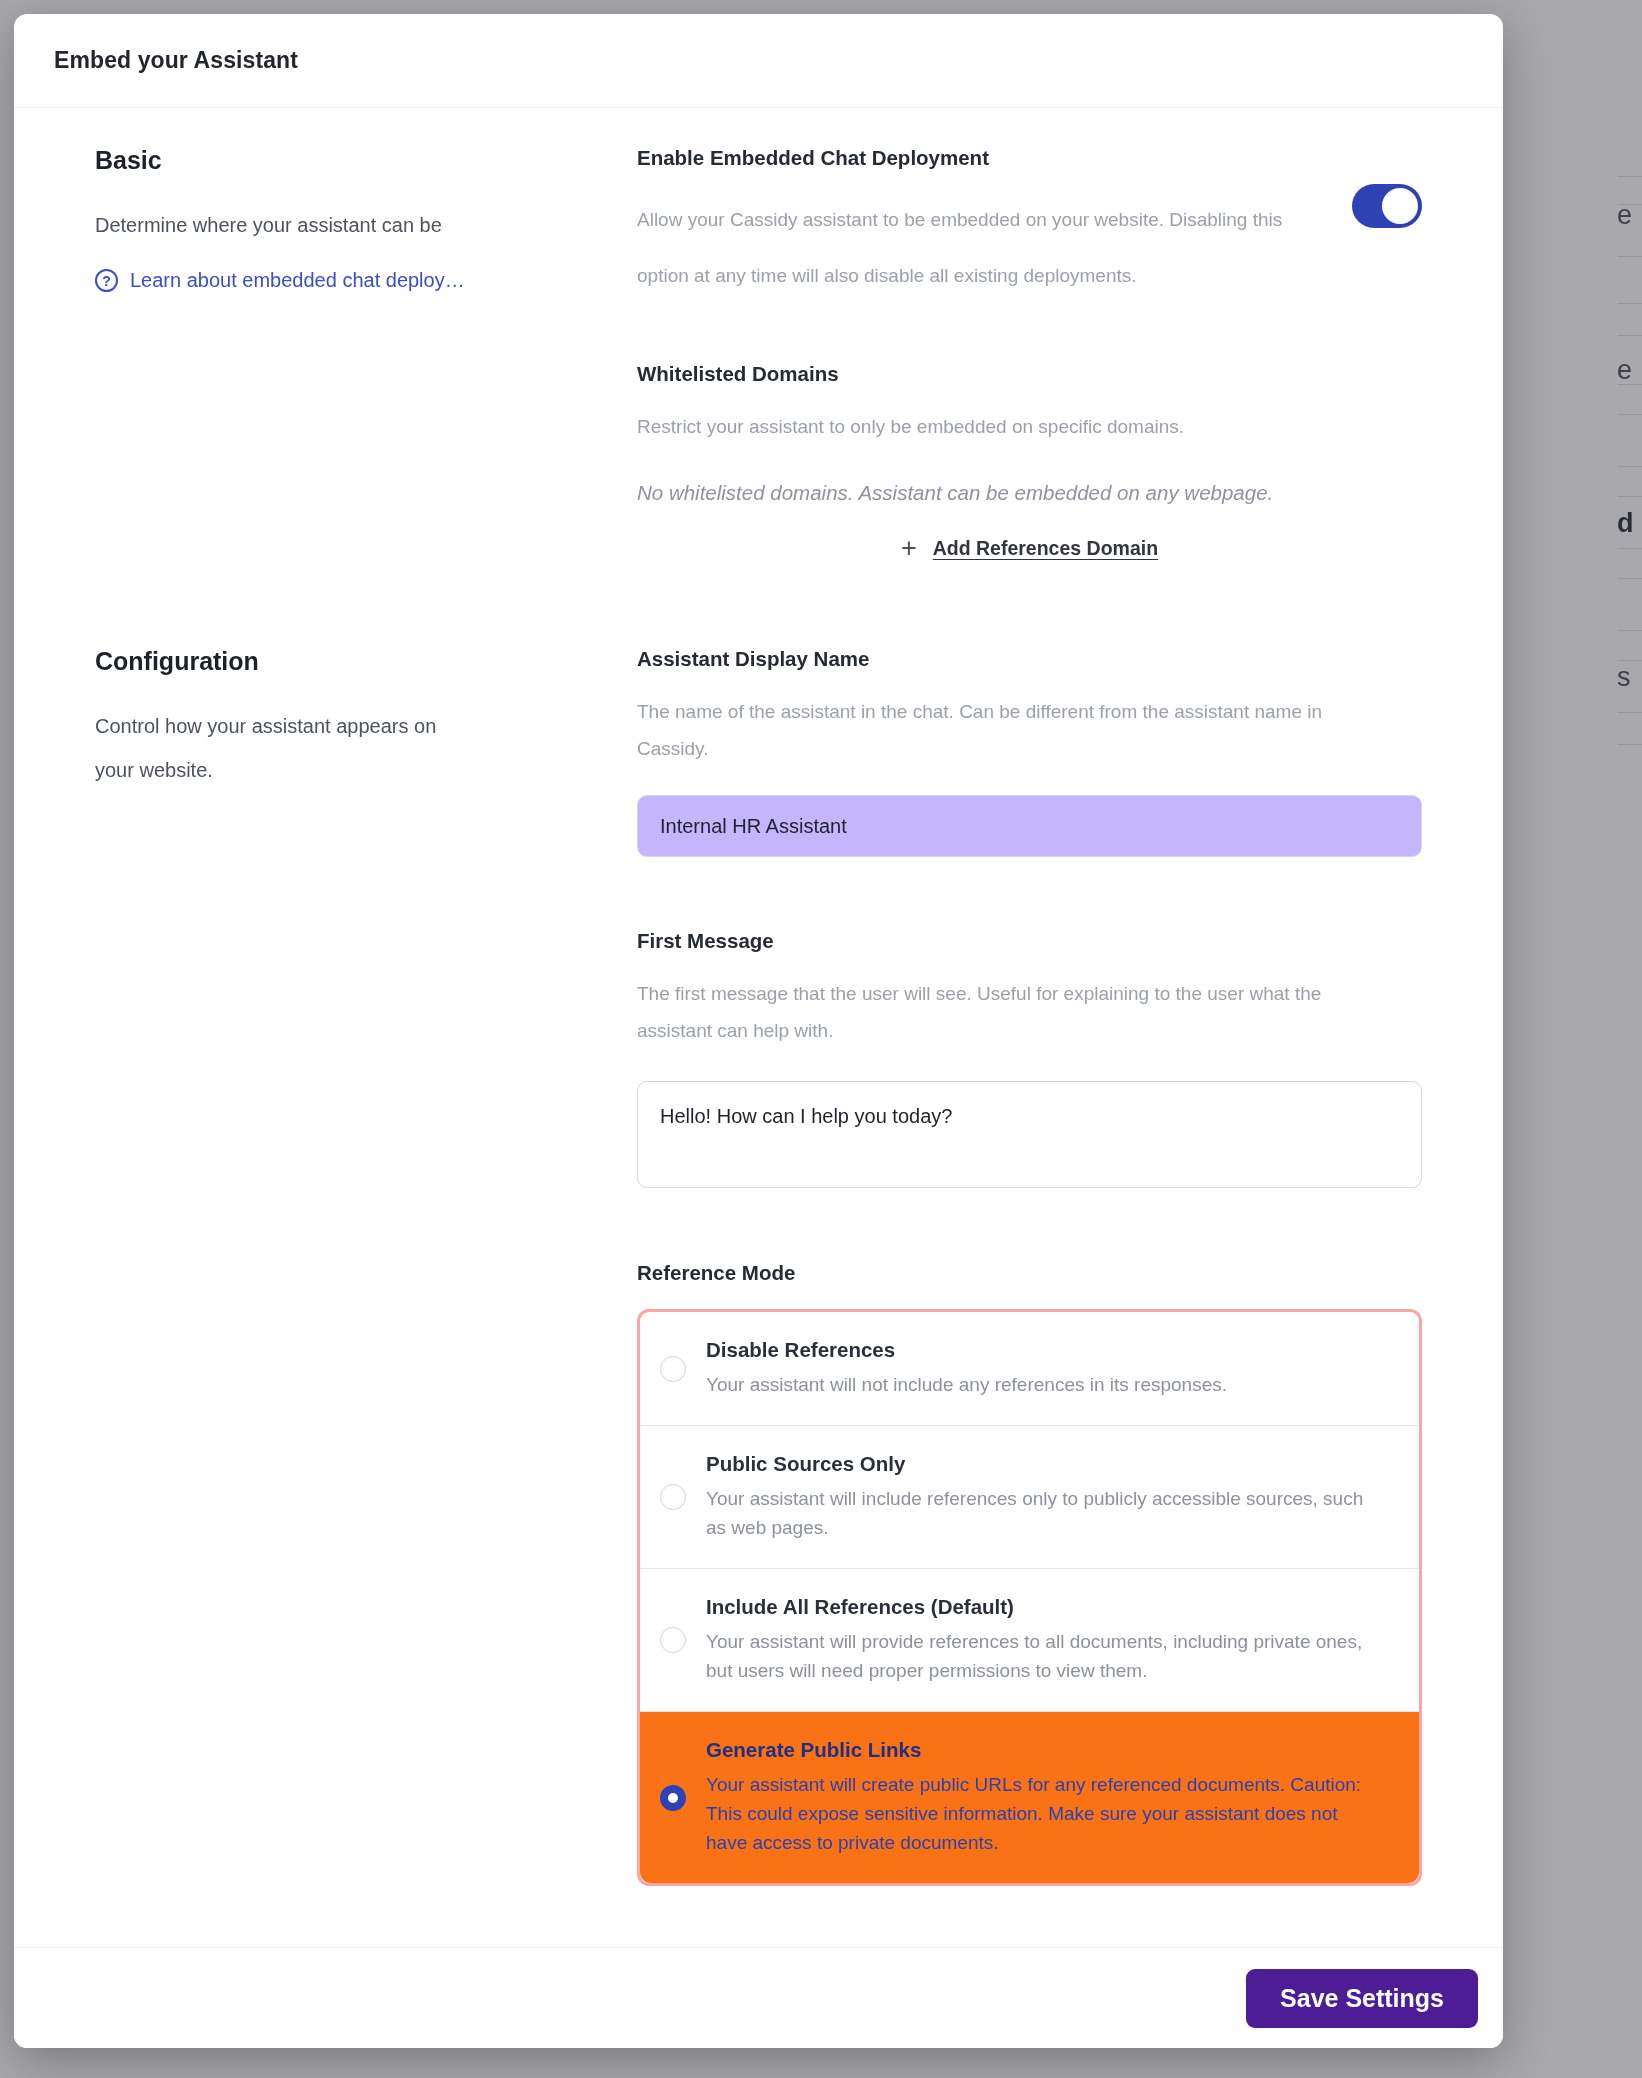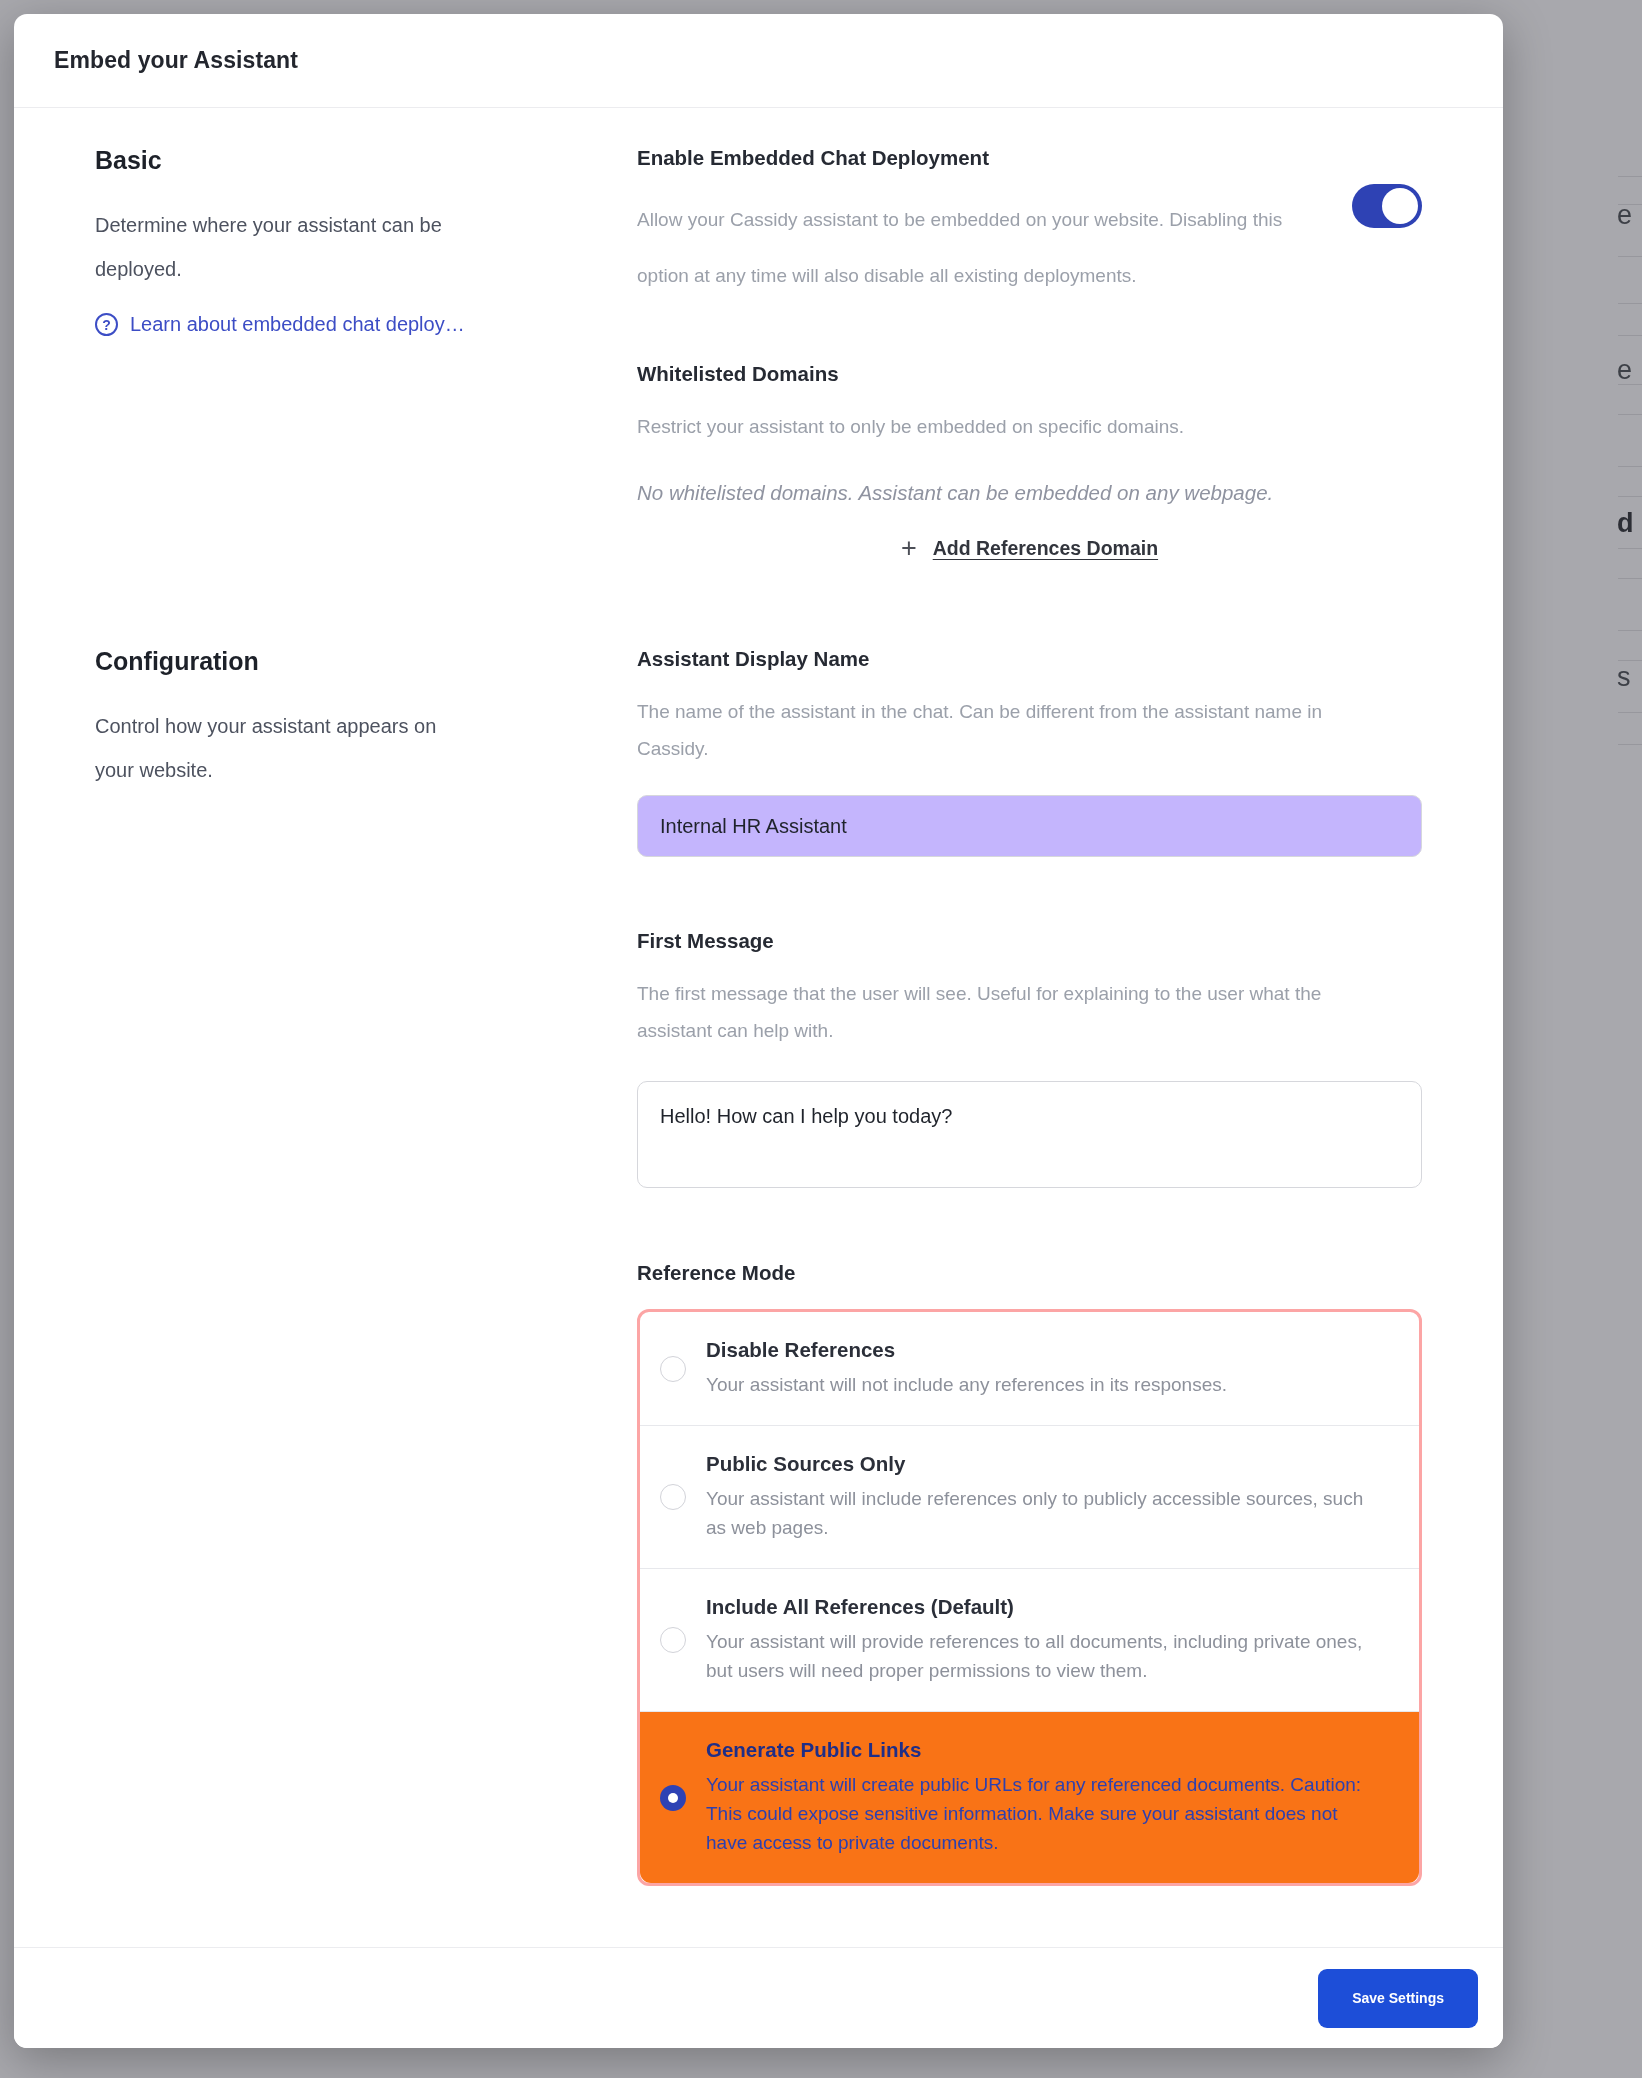--- a/index.html
+++ b/index.html
@@ -122,21 +122,21 @@
   .tab.inactive { color:#6e727d; font-weight:500; }
 
   .modal-footer {
     position:absolute; left:0; right:0; bottom:0; height:101px;
     background:#fff; border-top:1px solid #ececef;
     display:flex; align-items:center; justify-content:flex-end;
     padding-right:25px;
   }
   .save-btn {
     height:59px; padding:0 34px; border:none; border-radius:9px;
-    background:#1d4ed8; color:#ffffff; font-size:14px; font-weight:600;
+    background:#4c1d95; color:#ffffff; font-size:25px; font-weight:600;
     font-family:"Liberation Sans", sans-serif; cursor:pointer;
   }
 </style>
 </head>
 <body>
 
 <div>
   <div class="bg-table-line" style="top:176px"></div>
   <div class="bg-table-line" style="top:204px"></div>
   <div class="bg-table-line" style="top:256px"></div>
@@ -164,21 +164,20 @@
     <div class="modal-title">Embed your Assistant</div>
   </div>
 
   <div class="modal-body">
 
     <div class="row">
       <div class="col-left">
         <div class="section-heading">Basic</div>
         <div class="section-desc">
           <div class="line">Determine where your assistant can be</div>
-          <div class="line">deployed.</div>
         </div>
         <div class="learn-link">
           <span class="q-icon">?</span>
           <span class="learn-label">Learn about embedded chat deploy…</span>
         </div>
       </div>
 
       <div class="col-right">
         <div class="enable-row">
           <div class="enable-text">

